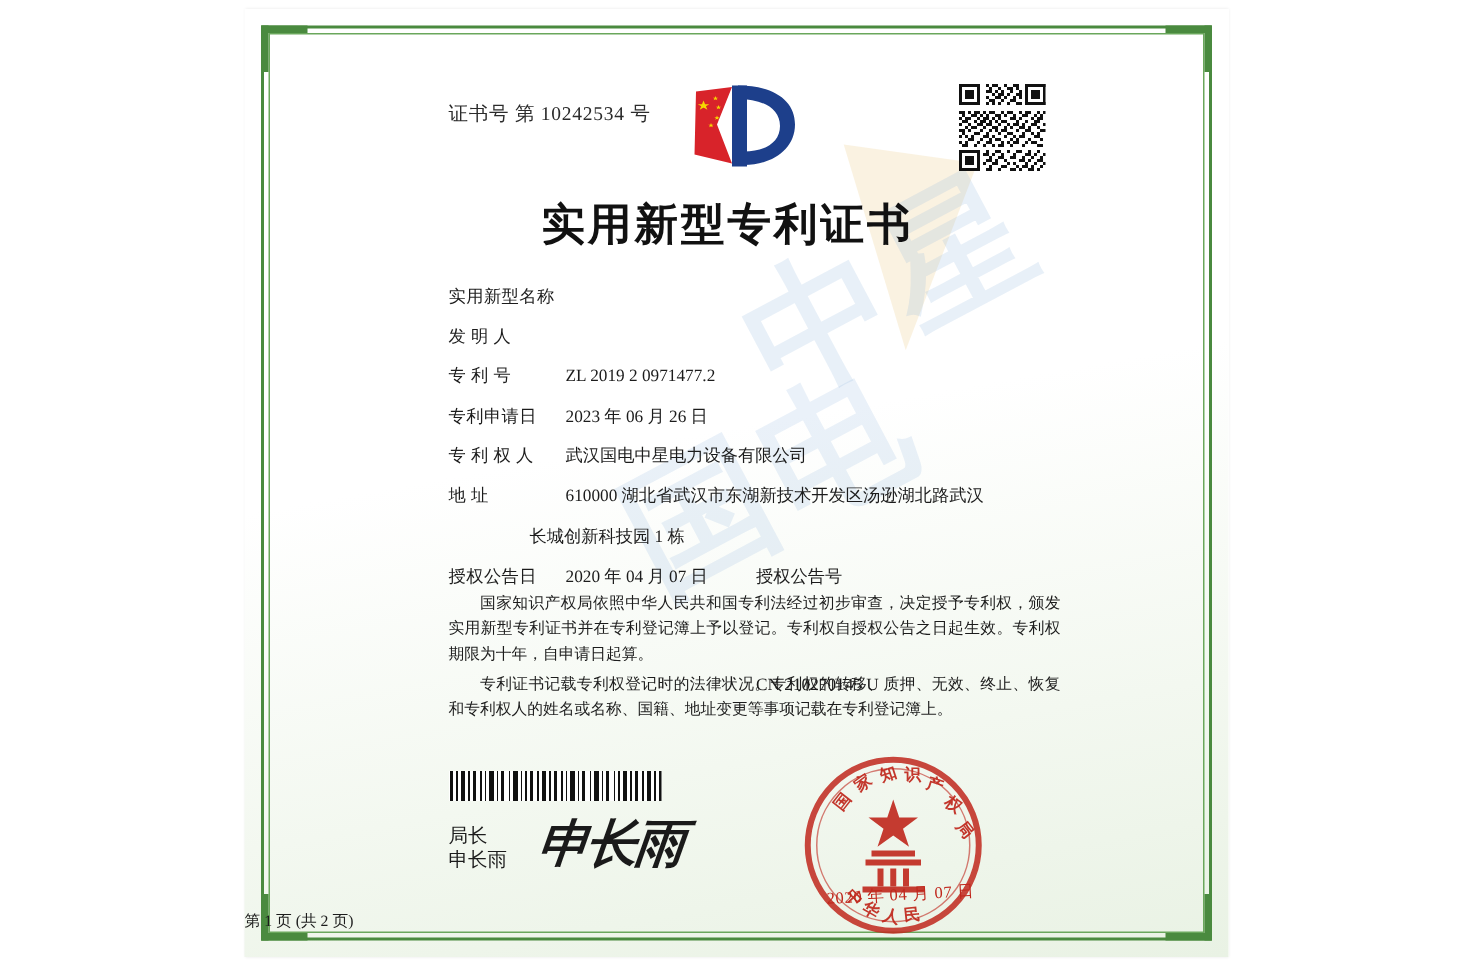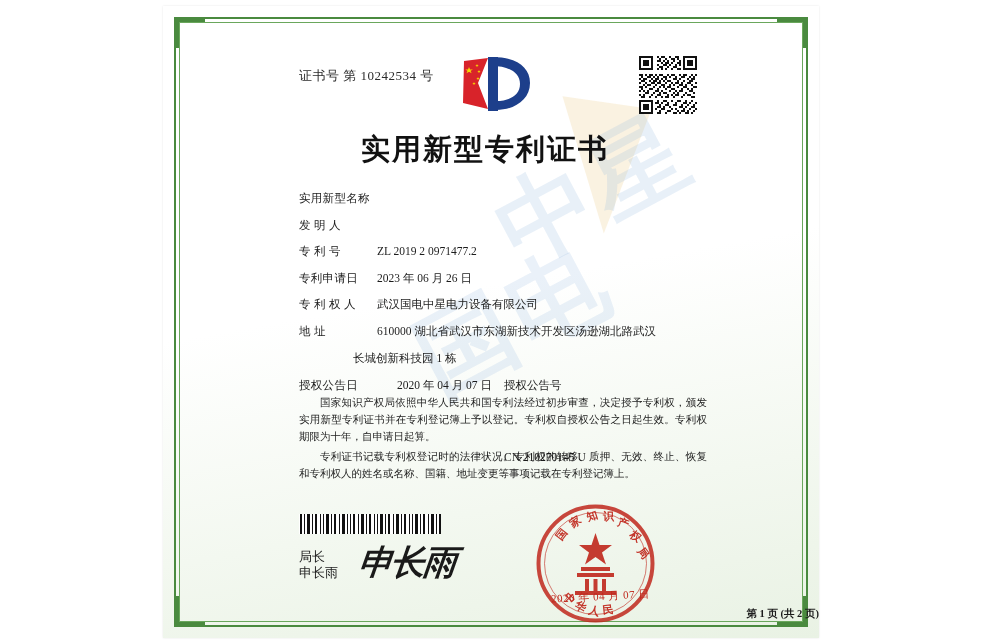--- a/index.html
+++ b/index.html
@@ -169,21 +169,21 @@
     white-space: nowrap;
   }
   .fval2 {
     margin-left: 54px;
     line-height: 15px;
     margin-top: 2px;
   }
   .frow.two {
     display: flex;
   }
-  .col-a { width: 205px; flex: 0 0 205px; display: flex; gap: 20px; }
+  .col-a { width: 205px; flex: 0 0 205px; display: flex; }
   .col-b { display: flex; flex-direction: column; }
   .col-b .flabel2 { width: 72px; flex: 0 0 72px; white-space: nowrap; }
 
   
   .paras {
     position: absolute;
     left: 136px;
     top: 388px;
     width: 408px;
     font-size: 10.5px;
@@ -244,24 +244,23 @@
     letter-spacing: 0.5px;
     transform: rotate(-3deg);
     white-space: nowrap;
   }
 
   .footer {
     position: absolute;
     left: 0;
     right: 0;
     bottom: 17px;
-    text-align: right;
+    text-align: left;
     font-size: 10.5px;
     color: #1c1c1c;
-    font-weight: bold;
   }
 </style>
 </head>
 <body>
 
 <div class="page">
   <div class="sheet">
 
     <div class="border-outer"></div>
     <div class="border-inner"></div>

